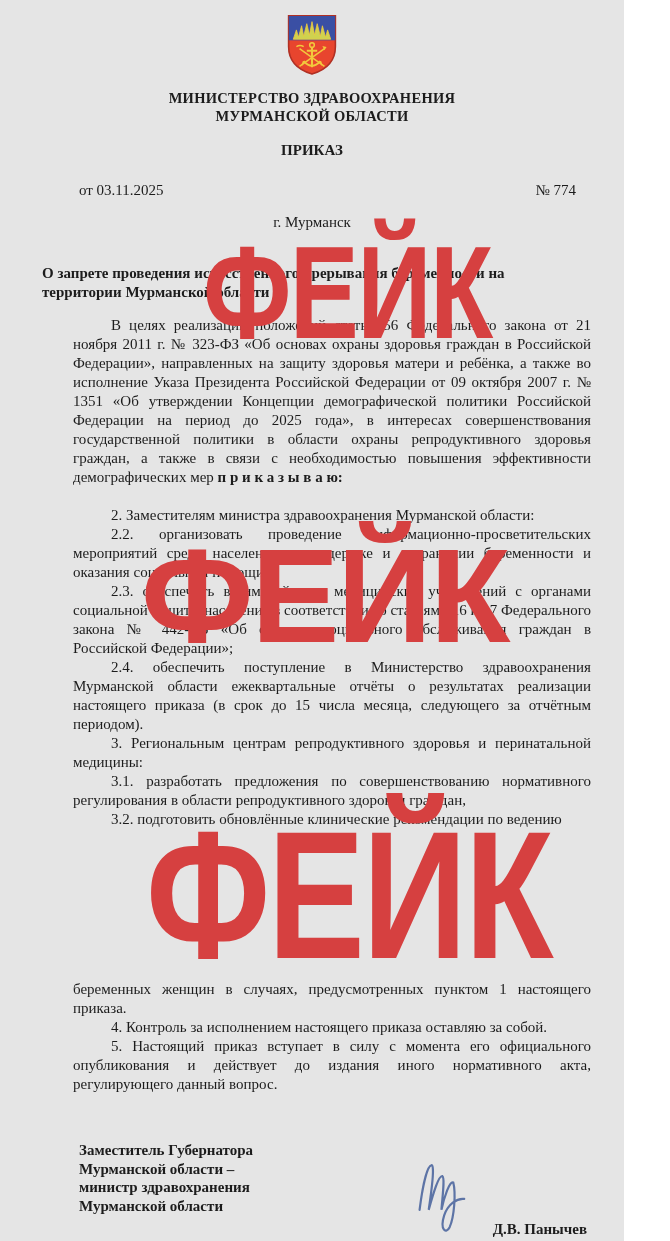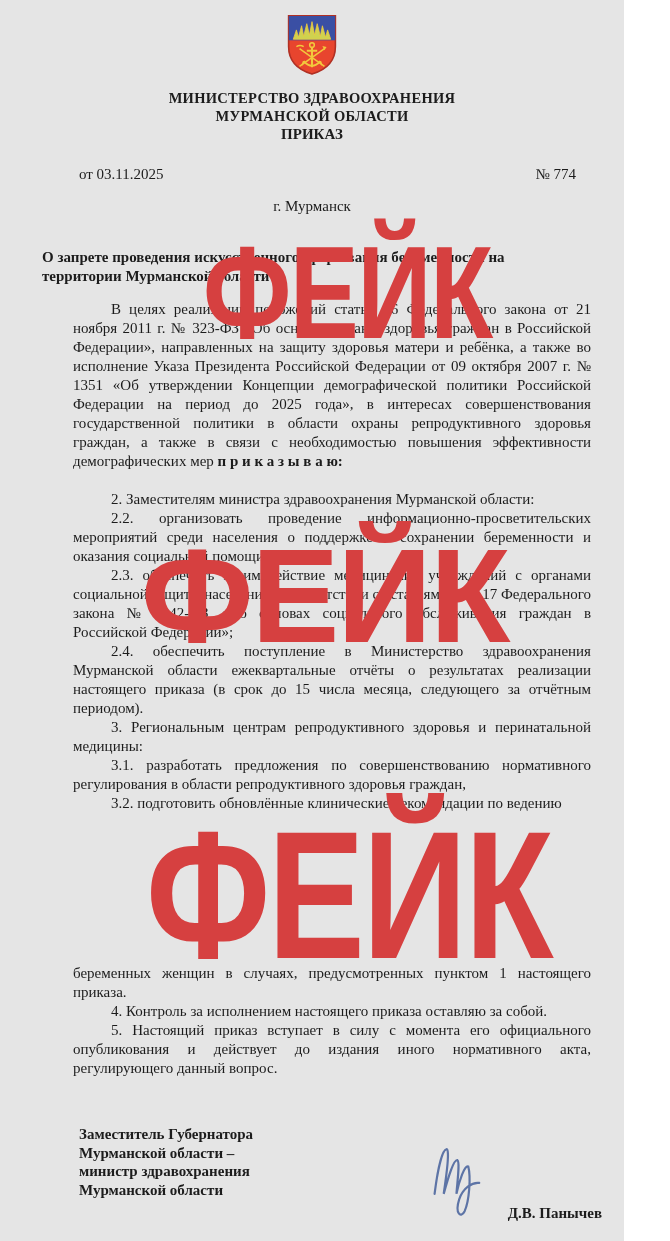--- a/index.html
+++ b/index.html
@@ -16,20 +16,21 @@
   .center{text-align:center;}
   .crest-wrap{padding-top:14px;text-align:center;}
   .org{
     margin-top:8px;
     font-weight:bold;
     font-size:14.5px;
     line-height:18px;
     letter-spacing:0.3px;
   }
   .doc-type{
+    margin-top:16px;
     font-weight:bold;
     font-size:15px;
   }
   .date-row{
     margin-top:21px;
     padding:0 48px 0 79px;
     display:flex;
     justify-content:space-between;
   }
   .city{margin-top:13px;}
@@ -43,21 +44,21 @@
     padding:0 33px 0 73px;
     text-align:justify;
   }
   .text-block p{margin:0;text-indent:38px;}
   .preamble{margin-top:14px !important;}
   .items{margin-top:19px;}
   .no-indent{text-indent:0 !important;}
   .spacer{height:151px;}
   .sig-row{
     margin-top:47px;
-    padding:0 22px 0 79px;
+    padding:0 37px 0 79px;
     display:flex;
     justify-content:space-between;
     align-items:flex-start;
   }
   .sig-left{font-weight:bold;line-height:18.5px;}
   .sig-right{display:flex;align-items:flex-end;margin-top:16px;}
   .sig-name{font-weight:bold;margin-left:14px;margin-top:18px;}
   .wm{
     position:absolute;
     font-family:"Liberation Sans", sans-serif;

